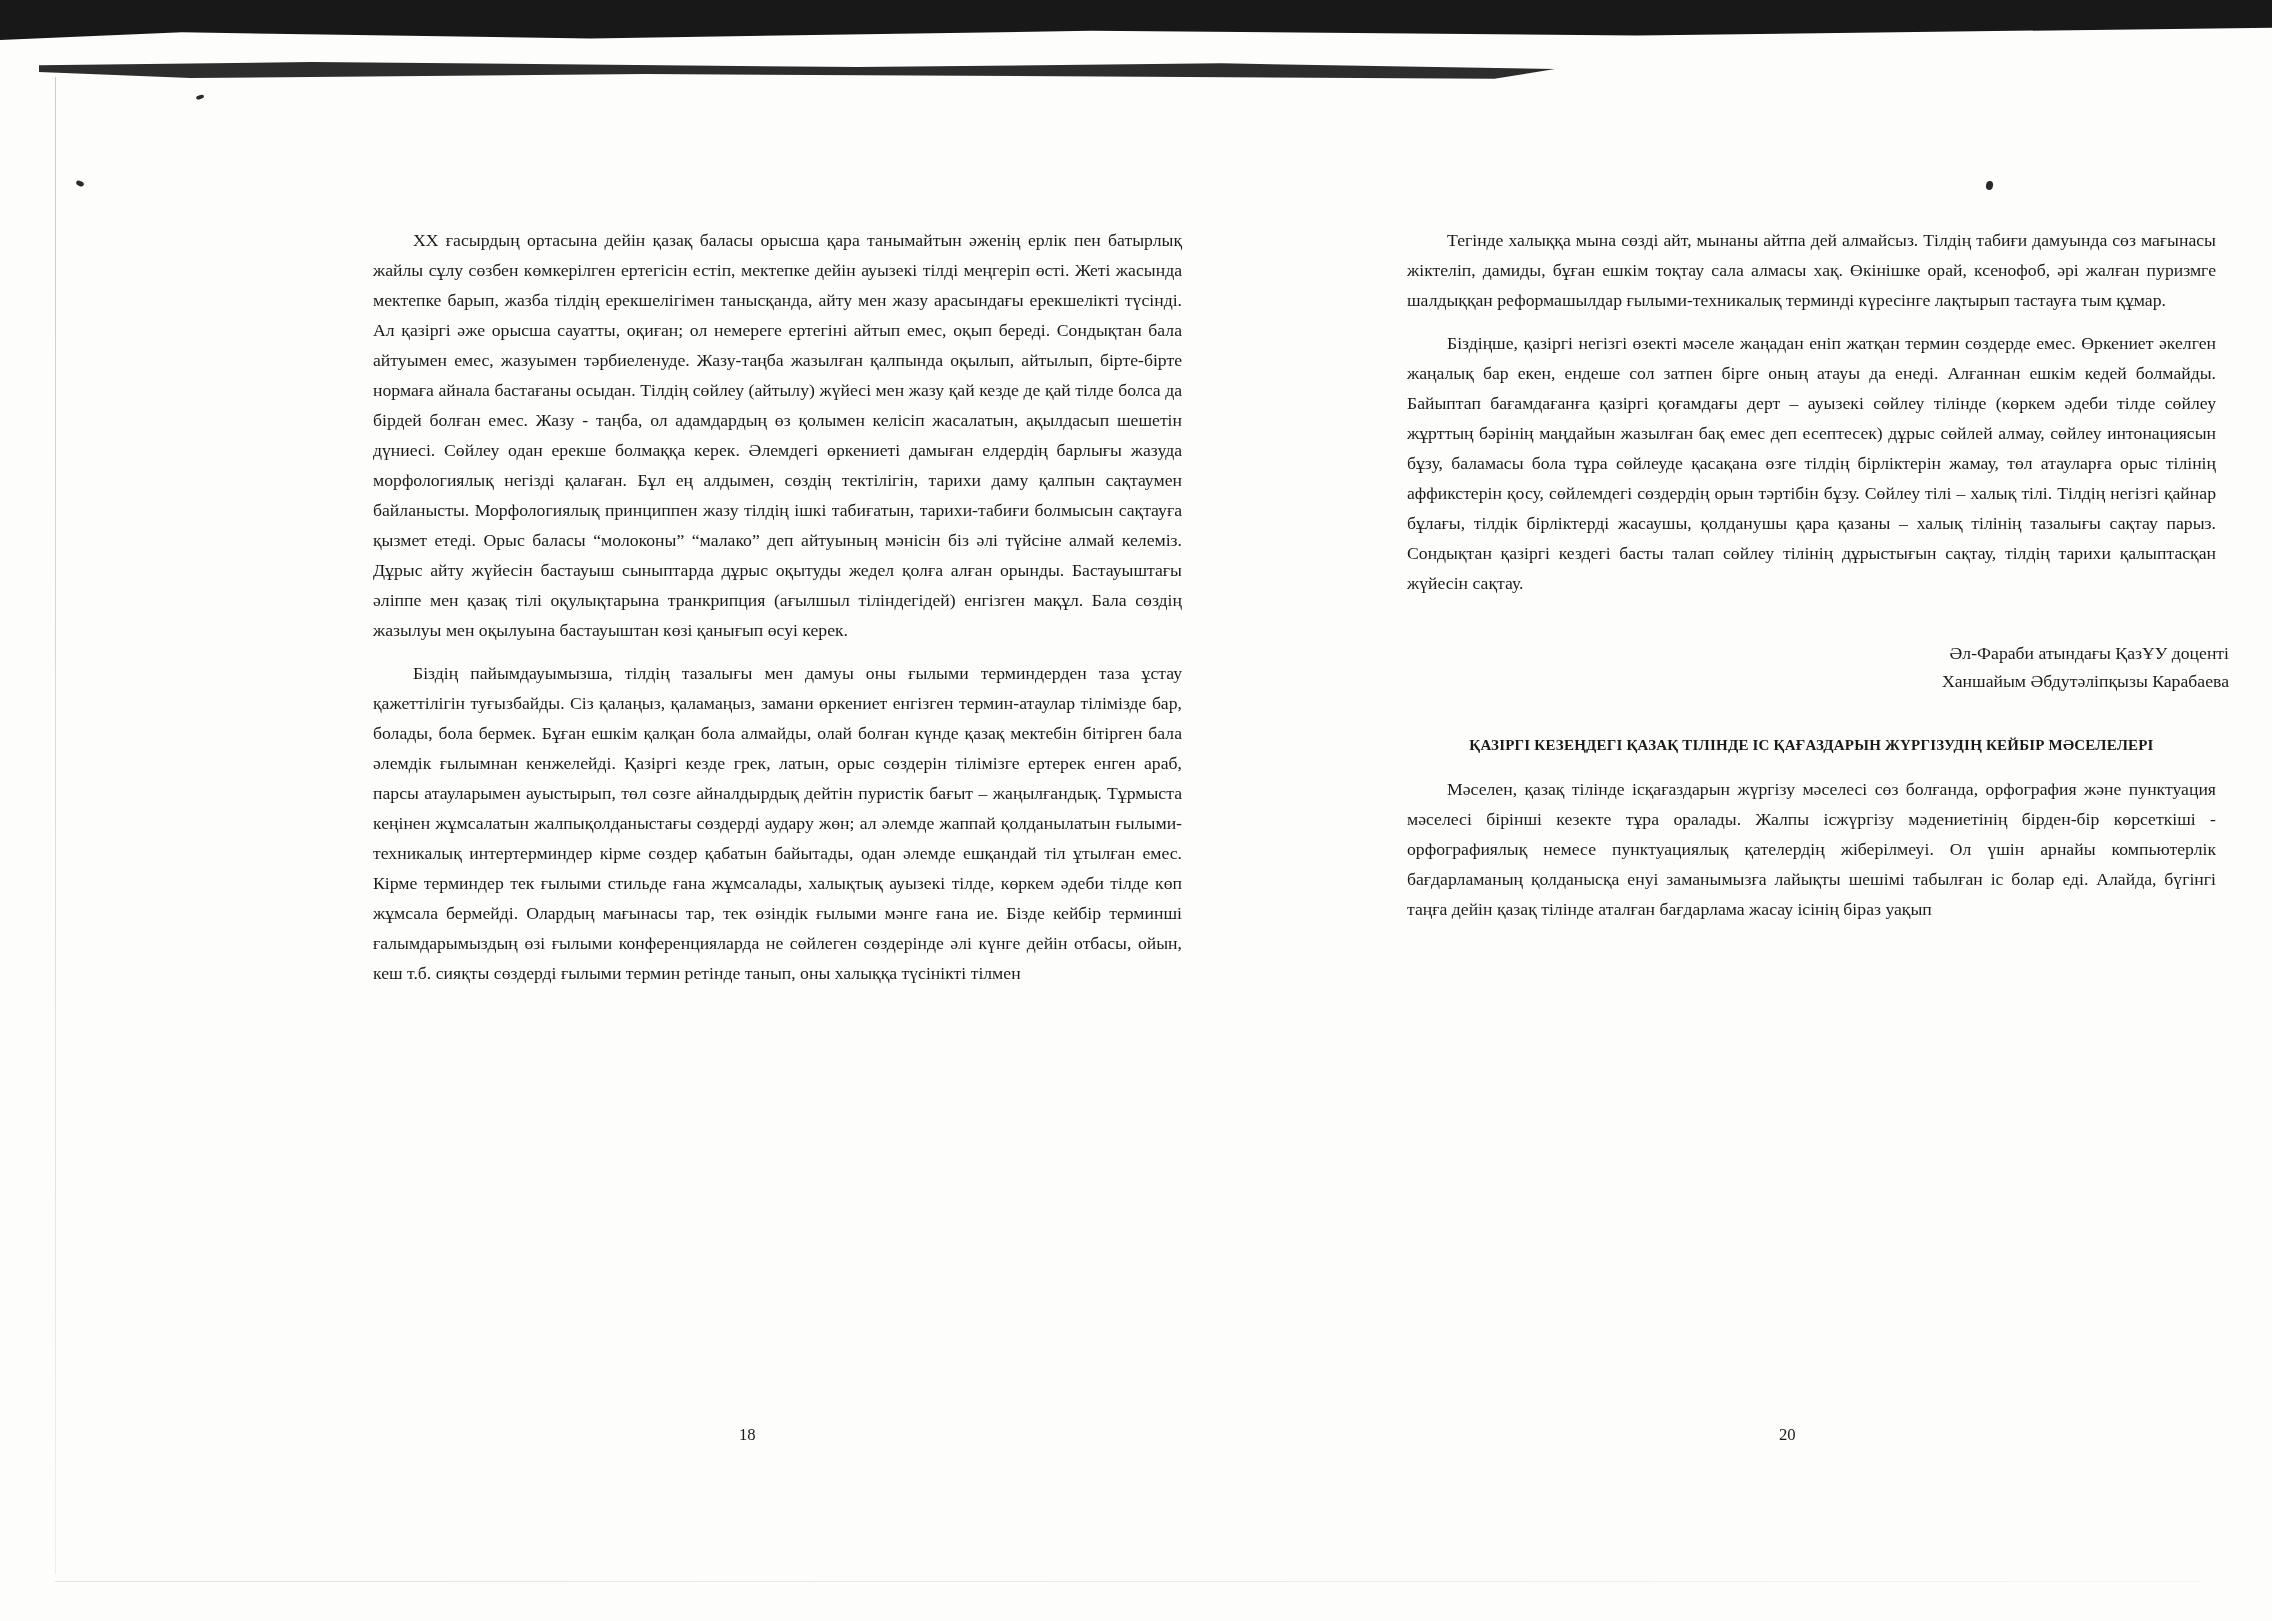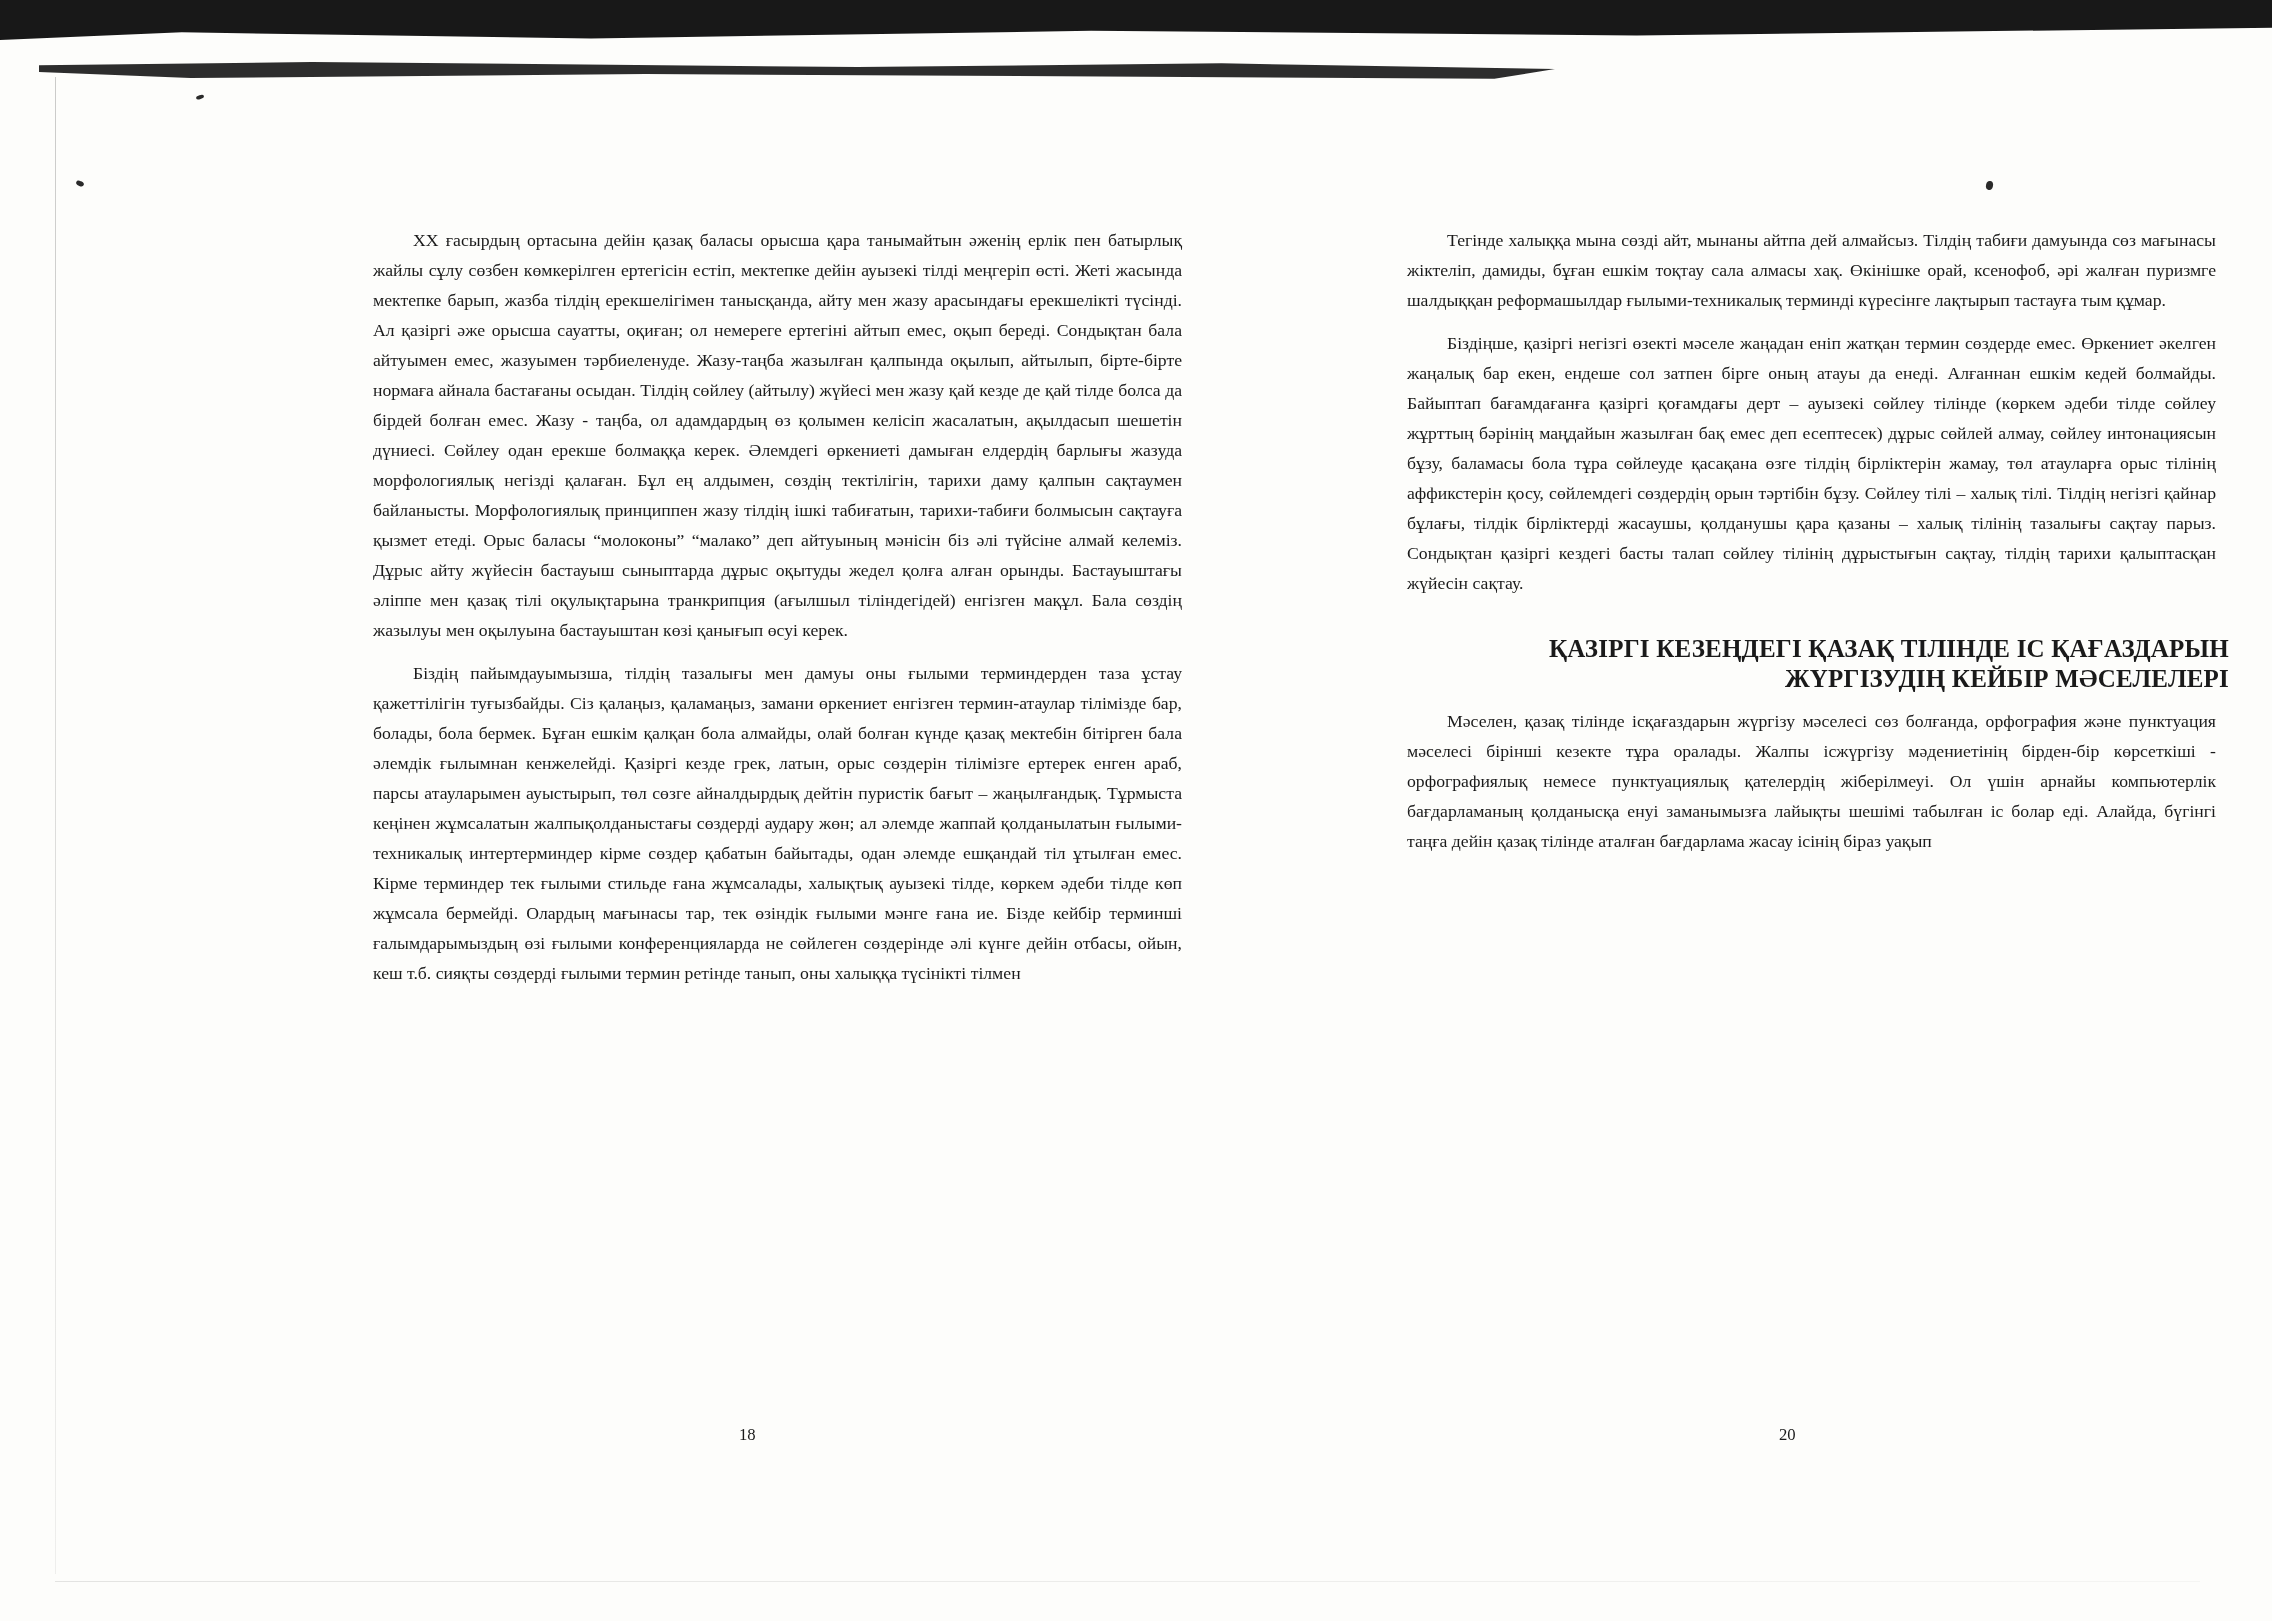--- a/index.html
+++ b/index.html
@@ -92,23 +92,23 @@
 
   .byline {
     margin-top: 41px;
     text-align: right;
     font-size: 17.7px;
     line-height: 28px;
   }
 
   .article-title {
     margin: 36px 0 11.6px 0;
-    text-align: right;
+    text-align: center;
     font-weight: bold;
-    font-size: 25px;
+    font-size: 15px;
     line-height: 29.5px;
     letter-spacing: 0.2px;
   }
 
   .folio {
     position: absolute;
     top: 1425px;
     font-size: 16.7px;
     text-align: left;
     width: 77px;
@@ -136,20 +136,24 @@
       <p>Біздің пайымдауымызша, тілдің тазалығы мен дамуы оны ғылыми терминдерден таза ұстау қажеттілігін туғызбайды. Сіз қалаңыз, қаламаңыз, замани өркениет енгізген термин-атаулар тілімізде бар, болады, бола бермек. Бұған ешкім қалқан бола алмайды, олай болған күнде қазақ мектебін бітірген бала әлемдік ғылымнан кенжелейді. Қазіргі кезде грек, латын, орыс сөздерін тілімізге ертерек енген араб, парсы атауларымен ауыстырып, төл сөзге айналдырдық дейтін пуристік бағыт – жаңылғандық. Тұрмыста кеңінен жұмсалатын жалпықолданыстағы сөздерді аудару жөн; ал әлемде жаппай қолданылатын ғылыми-техникалық интертерминдер кірме сөздер қабатын байытады, одан әлемде ешқандай тіл ұтылған емес. Кірме терминдер тек ғылыми стильде ғана жұмсалады, халықтық ауызекі тілде, көркем әдеби тілде көп жұмсала бермейді. Олардың мағынасы тар, тек өзіндік ғылыми мәнге ғана ие. Бізде кейбір терминші ғалымдарымыздың өзі ғылыми конференцияларда не сөйлеген сөздерінде әлі күнге дейін отбасы, ойын, кеш т.б. сияқты сөздерді ғылыми термин ретінде танып, оны халыққа түсінікті тілмен</p>
     </div>
   </div>
 
   <div class="page right">
     <div class="body-text">
       <p>Тегінде халыққа мына сөзді айт, мынаны айтпа дей алмайсыз. Тілдің табиғи дамуында сөз мағынасы жіктеліп, дамиды, бұған ешкім тоқтау сала алмасы хақ. Өкінішке орай, ксенофоб, әрі жалған пуризмге шалдыққан реформашылдар ғылыми-техникалық терминді күресінге лақтырып тастауға тым құмар.</p>
       <p>Біздіңше, қазіргі негізгі өзекті мәселе жаңадан еніп жатқан термин сөздерде емес. Өркениет әкелген жаңалық бар екен, ендеше сол затпен бірге оның атауы да енеді. Алғаннан ешкім кедей болмайды. Байыптап бағамдағанға қазіргі қоғамдағы дерт – ауызекі сөйлеу тілінде (көркем әдеби тілде сөйлеу жұрттың бәрінің маңдайын жазылған бақ емес деп есептесек) дұрыс сөйлей алмау, сөйлеу интонациясын бұзу, баламасы бола тұра сөйлеуде қасақана өзге тілдің бірліктерін жамау, төл атауларға орыс тілінің аффикстерін қосу, сөйлемдегі сөздердің орын тәртібін бұзу. Сөйлеу тілі – халық тілі. Тілдің негізгі қайнар бұлағы, тілдік бірліктерді жасаушы, қолданушы қара қазаны – халық тілінің тазалығы сақтау парыз. Сондықтан қазіргі кездегі басты талап сөйлеу тілінің дұрыстығын сақтау, тілдің тарихи қалыптасқан жүйесін сақтау.</p>
     </div>
 
+    <div class="byline">
+      <div>Әл-Фараби атындағы ҚазҰУ доценті</div>
+      <div>Ханшайым Әбдутәліпқызы Карабаева</div>
+    </div>
 
     <h2 class="article-title">ҚАЗІРГІ КЕЗЕҢДЕГІ ҚАЗАҚ ТІЛІНДЕ ІС ҚАҒАЗДАРЫН ЖҮРГІЗУДІҢ КЕЙБІР МӘСЕЛЕЛЕРІ</h2>
 
     <div class="body-text">
       <p>Мәселен, қазақ тілінде ісқағаздарын жүргізу мәселесі сөз болғанда, орфография және пунктуация мәселесі бірінші кезекте тұра оралады. Жалпы ісжүргізу мәдениетінің бірден-бір көрсеткіші - орфографиялық немесе пунктуациялық қателердің жіберілмеуі. Ол үшін арнайы компьютерлік бағдарламаның қолданысқа енуі заманымызға лайықты шешімі табылған іс болар еді. Алайда, бүгінгі таңға дейін қазақ тілінде аталған бағдарлама жасау ісінің біраз уақып</p>
     </div>
   </div>
 
   <div class="folio left">18</div>
   <div class="folio right">20</div>

